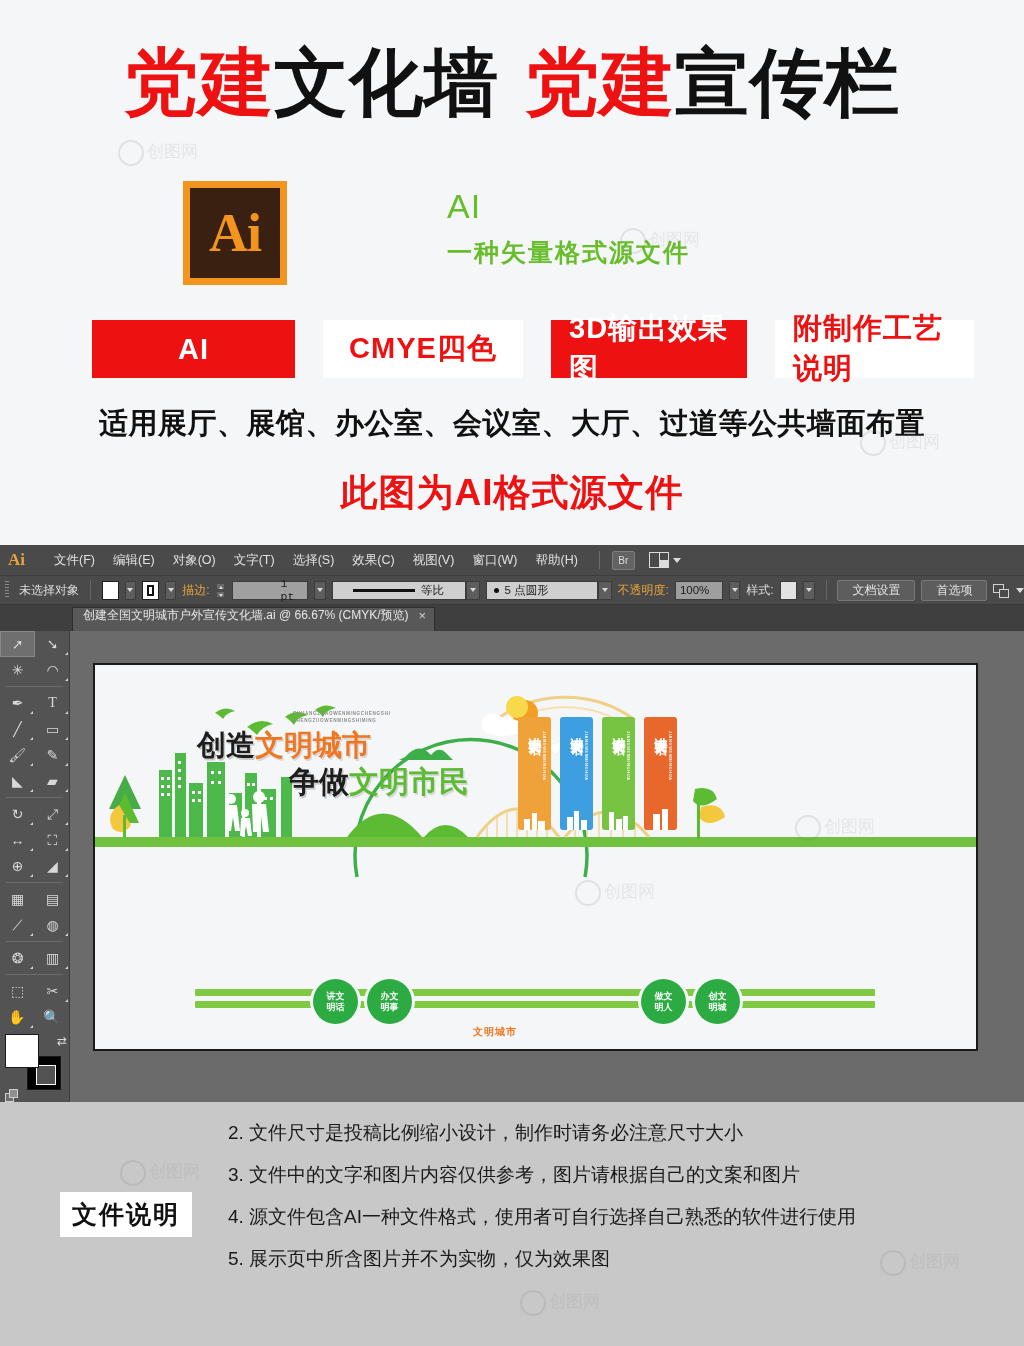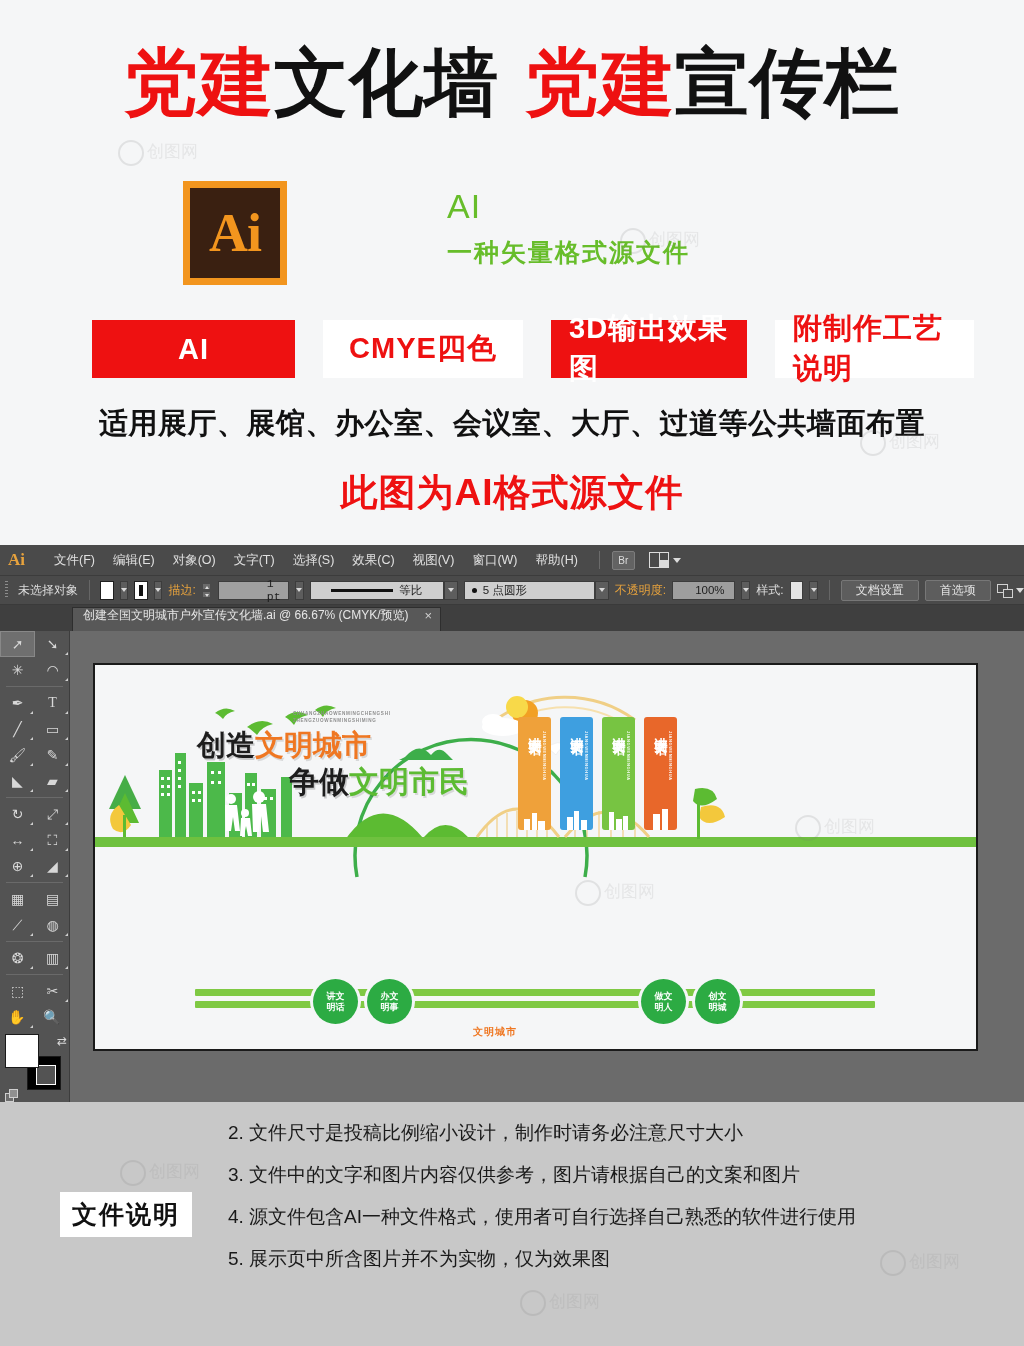--- a/index.html
+++ b/index.html
@@ -156,36 +156,36 @@
   }
   .field.wide { min-width: 56px; padding-left: 48px; }
   .combo { display: flex; align-items: center; }
   .combo .fld {
     height: 19px; background: #cfcfcf; border: 1px solid #3c3c3c; color: #1d1d1d;
     font-size: 11.5px; display: flex; align-items: center; padding: 0 7px; gap: 6px;
   }
   .stroke-line { width: 62px; height: 3px; background: #111; }
   .dot-bullet { width: 5px; height: 5px; border-radius: 50%; background: #111; }
   .pct-field { height: 19px; background: #9e9e9e; border: 1px solid #3c3c3c;
-    color: #1d1d1d; font-size: 11.5px; display:flex; align-items:center; padding: 0 22px; min-width: 48px; }
+    color: #1d1d1d; font-size: 11.5px; display:flex; align-items:center; padding: 0 4px; min-width: 48px; }
   .style-swatch { width: 22px; height: 19px; background: #e3e3e3; border: 1px solid #3c3c3c; }
   .btn-doc {
     height: 21px; background: #5d5d5d; border: 1px solid #777; border-radius: 2px;
     color: #e4e4e4; font-size: 12px; display: flex; align-items: center;
     justify-content: center; padding: 0 14px; white-space: nowrap;
   }
   .align-ico { width: 16px; height: 13px; position: relative; }
   .align-ico::before { content:''; position:absolute; left:0; top:0; width:9px;height:7px;border:1.5px solid #d2d2d2; }
   .align-ico::after { content:''; position:absolute; left:6px; top:5px; width:8px;height:7px;border:1.5px solid #d2d2d2; background:#4a4a4a; }
 
   .tabbar { height: 26px; background: #3f3f3f; display: flex; align-items: flex-end; padding-left: 72px; }
   .doc-tab {
     height: 24px; background: #585858; border: 1px solid #2e2e2e; border-bottom: none;
     color: #e6e6e6; font-size: 12px; display: flex; align-items: center;
-    padding: 0 8px 8px 10px; gap: 16px; white-space: nowrap;
+    padding: 0 8px 8px 10px; gap: 10px; white-space: nowrap;
   }
   .doc-tab .x { color: #cfcfcf; font-size: 13px; }
 
   
   .toolbox {
     position: absolute; left: 0; top: 86px; width: 70px; height: 471px;
     background: #535353; border-right: 1px solid #3d3d3d;
   }
   .tool-grid { display: grid; grid-template-columns: 35px 35px; }
   .tool {
@@ -363,21 +363,21 @@
       <span class="combo">
         <span class="fld" style="width:134px; justify-content:center;">
           <span class="stroke-line"></span>
           <span>等比</span>
         </span>
         <span class="mini-drop">
             <span class="caret2"></span>
           </span>
       </span>
       <span class="combo">
-        <span class="fld" style="width:131px;">
+        <span class="fld" style="width:112px;">
           <span class="dot-bullet"></span>
           <span>5 点圆形</span>
         </span>
         <span class="mini-drop">
             <span class="caret2"></span>
           </span>
       </span>
       <span class="cb-label orange">不透明度:</span>
       <span class="pct-field">100%</span>
       <span class="mini-drop">

